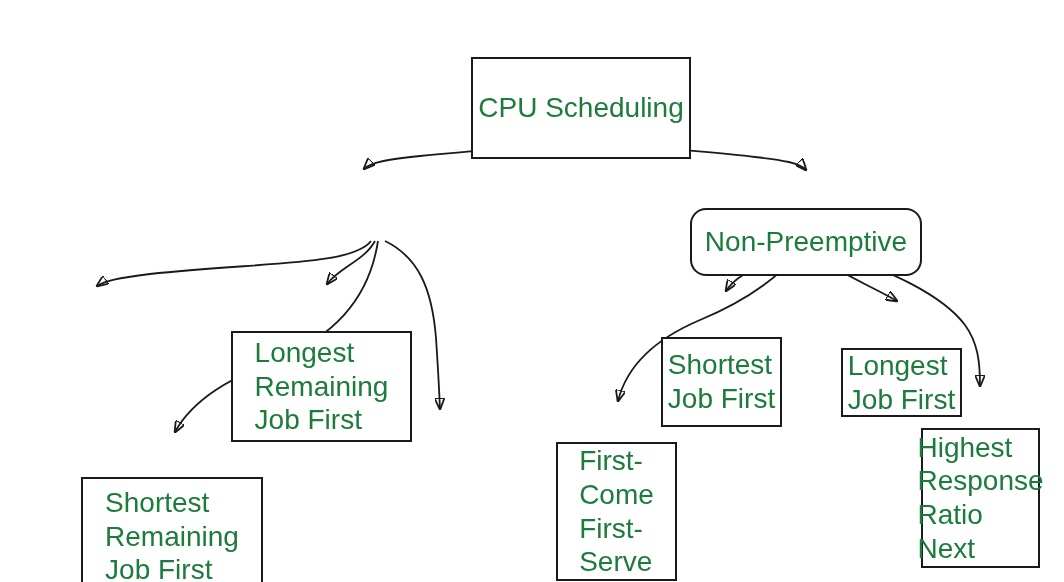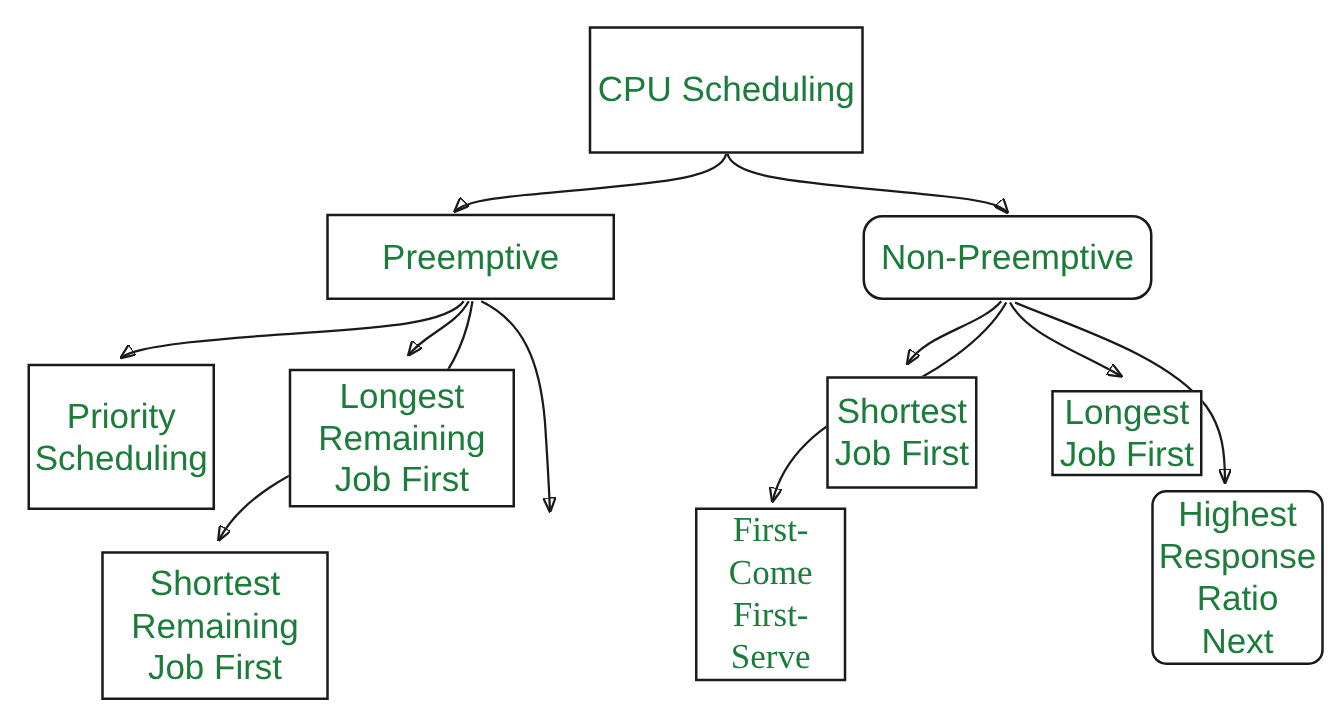--- a/index.html
+++ b/index.html
@@ -29,40 +29,41 @@
     stroke-width: 1.8;
   }
   .node {
     position: absolute;
     z-index: 2;
     background: var(--bg);
     border: 2px solid var(--line-black);
     display: flex;
     align-items: center;
     justify-content: center;
-    text-align: center;
+    text-align: left;
     color: var(--text-green);
     font-size: 28px;
     line-height: 1.2;
+    margin-top: 36px;
   }
   .node span { white-space: pre-line; display: block; }
   .node.overflow-ok span { white-space: pre; }
 
   
   .n-root          { left: 471px; top: 21px;  width: 220px; height: 102px; }
   .n-preemptive    { left: 261px; top: 171px; width: 231px; height: 69px;  }
   .n-nonpreemptive { left: 690px; top: 172px; width: 232px; height: 68px; border-radius: 16px;  }
   .n-priority      { left: 22px;  top: 291px; width: 150px; height: 117px; }
   .n-lrjf          { left: 231px; top: 295px; width: 181px; height: 111px; }
   .n-srjf          { left: 81px;  top: 441px; width: 182px; height: 119px; }
   .n-rr            { left: 362px; top: 416px; width: 160px; height: 120px; }
   .n-sjf           { left: 661px; top: 301px; width: 121px; height: 90px;  }
   .n-ljf           { left: 841px; top: 312px; width: 121px; height: 69px;  }
-  .n-fcfs          { left: 556px; top: 406px; width: 121px; height: 139px; font-family: Liberation Serif, serif; }
-  .n-hrrn          { left: 921px; top: 392px; width: 138px; height: 140px; border-radius: 12px; }
+  .n-fcfs          { left: 556px; top: 406px; width: 121px; height: 139px; }
+  .n-hrrn          { left: 921px; top: 392px; width: 119px; height: 140px; }
 </style>
 </head>
 <body>
 
 <div class="canvas">
 
   <svg class="edges" viewBox="0 0 1064 582" xmlns="http://www.w3.org/2000/svg">
     <defs>
       <marker id="arrow" viewBox="0 0 12 10" refX="11" refY="5" markerWidth="12" markerHeight="10" markerUnits="userSpaceOnUse" orient="auto">
         <path d="M 0 0 L 12 5 L 0 10 z" fill="#1a1a1a"></path>
@@ -77,32 +78,25 @@
     <path d="M 801 241 C 784 261 741 267 726 291" marker-end="url(#arrow)"></path>
     <path d="M 805 242 C 788 272 748 300 700 320 C 655 339 627 365 618 401" marker-end="url(#arrow)"></path>
     <path d="M 808 242 C 822 268 863 281 897 301" marker-end="url(#arrow)"></path>
     <path d="M 812 242 C 860 262 935 285 965 325 C 978 343 980 362 980 386" marker-end="url(#arrow)"></path>
   </svg>
 
   <div class="node n-root">
     <span>CPU Scheduling</span>
   </div>
 
-  <div class="node n-preemptive">
-    <span>Preemptive</span>
-  </div>
 
   <div class="node n-nonpreemptive">
     <span>Non-Preemptive</span>
   </div>
 
-  <div class="node n-priority">
-    <span>Priority
-Scheduling</span>
-  </div>
 
   <div class="node n-lrjf">
     <span>Longest
 Remaining
 Job First</span>
   </div>
 
   <div class="node n-srjf">
     <span>Shortest
 Remaining

